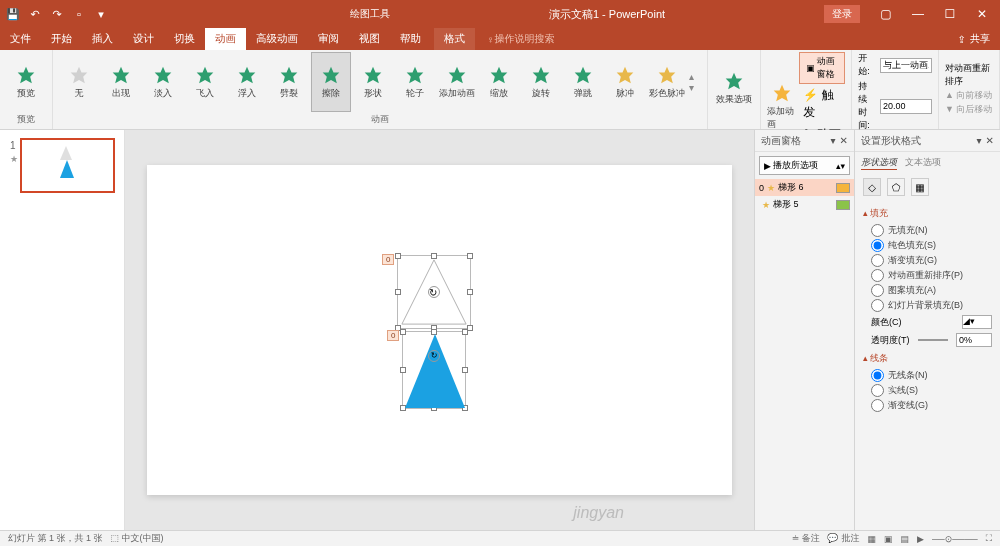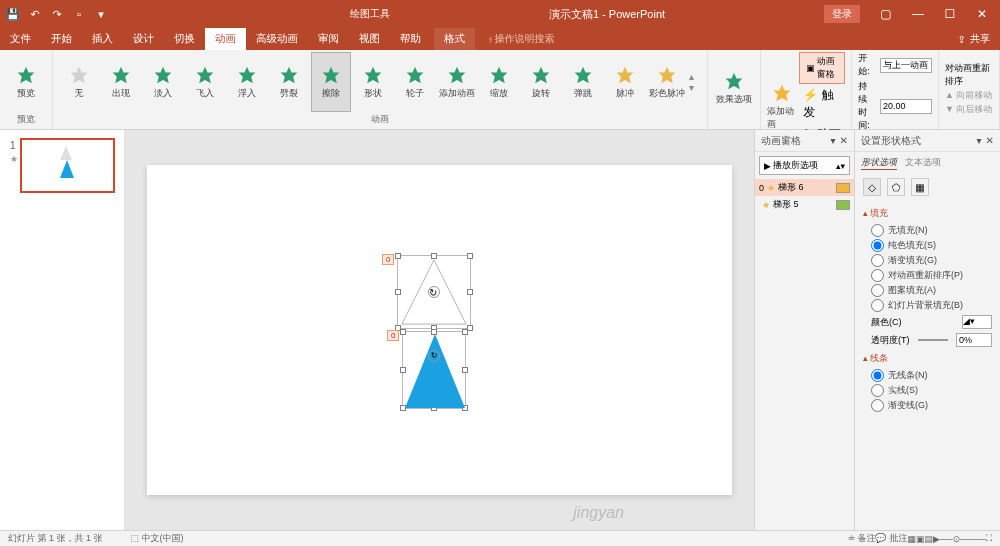--- a/index.html
+++ b/index.html
@@ -64,21 +64,21 @@
 .fp-icon { width: 18px; height: 18px; border: 1px solid #ccc; display: flex; align-items: center; justify-content: center; }
 .fp-icon.active { background: #e8e8e8; }
 .fp-section { padding: 4px 8px; }
 .fp-section-title { font-size: 9px; color: #b7472a; padding: 3px 0; cursor: pointer; }
 .fp-radio { display: flex; align-items: center; gap: 4px; font-size: 9px; padding: 1px 0 1px 8px; color: #444; }
 .fp-row { display: flex; align-items: center; gap: 4px; font-size: 9px; padding: 2px 0 2px 8px; }
 .color-swatch { width: 30px; height: 14px; border: 1px solid #ababab; background: #fff; }
 .pct-input { width: 36px; height: 14px; border: 1px solid #ababab; font-size: 9px; text-align: left; padding: 0 2px; }
 
 .statusbar { position: absolute; bottom: 0; left: 0; right: 0; height: 16px; background: #f3f3f3; border-top: 1px solid #d4d4d4; display: flex; align-items: center; padding: 0 8px; font-size: 9px; color: #666; justify-content: space-between; }
-.status-right { display: flex; align-items: center; }
+.status-right { display: flex; gap: 8px; align-items: center; }
 </style>
 </head>
 <body>
 
 <div class="titlebar">
   <div class="qat">
     <div class="qat-btn">💾</div>
     <div class="qat-btn">↶</div>
     <div class="qat-btn">↷</div>
     <div class="qat-btn">▫</div>
@@ -409,21 +409,21 @@
         </label>
       <label class="fp-radio">
           <input type="radio" name="line" style=""> 
           <span>渐变线(G)</span>
         </label>
     </div>
   </div>
 </div>
 
 <div class="statusbar">
-  <div style="display:flex;gap:28px;">
+  <div style="display:flex;gap:8px;">
     <span>幻灯片 第 1 张，共 1 张</span>
     <span>⬚ <span>中文(中国)</span></span>
   </div>
   <div class="status-right">
     <span>≐ <span>备注</span></span>
     <span>💬 <span>批注</span></span>
     <span>▦</span>
     <span>▣</span>
     <span>▤</span>
     <span>▶</span>

